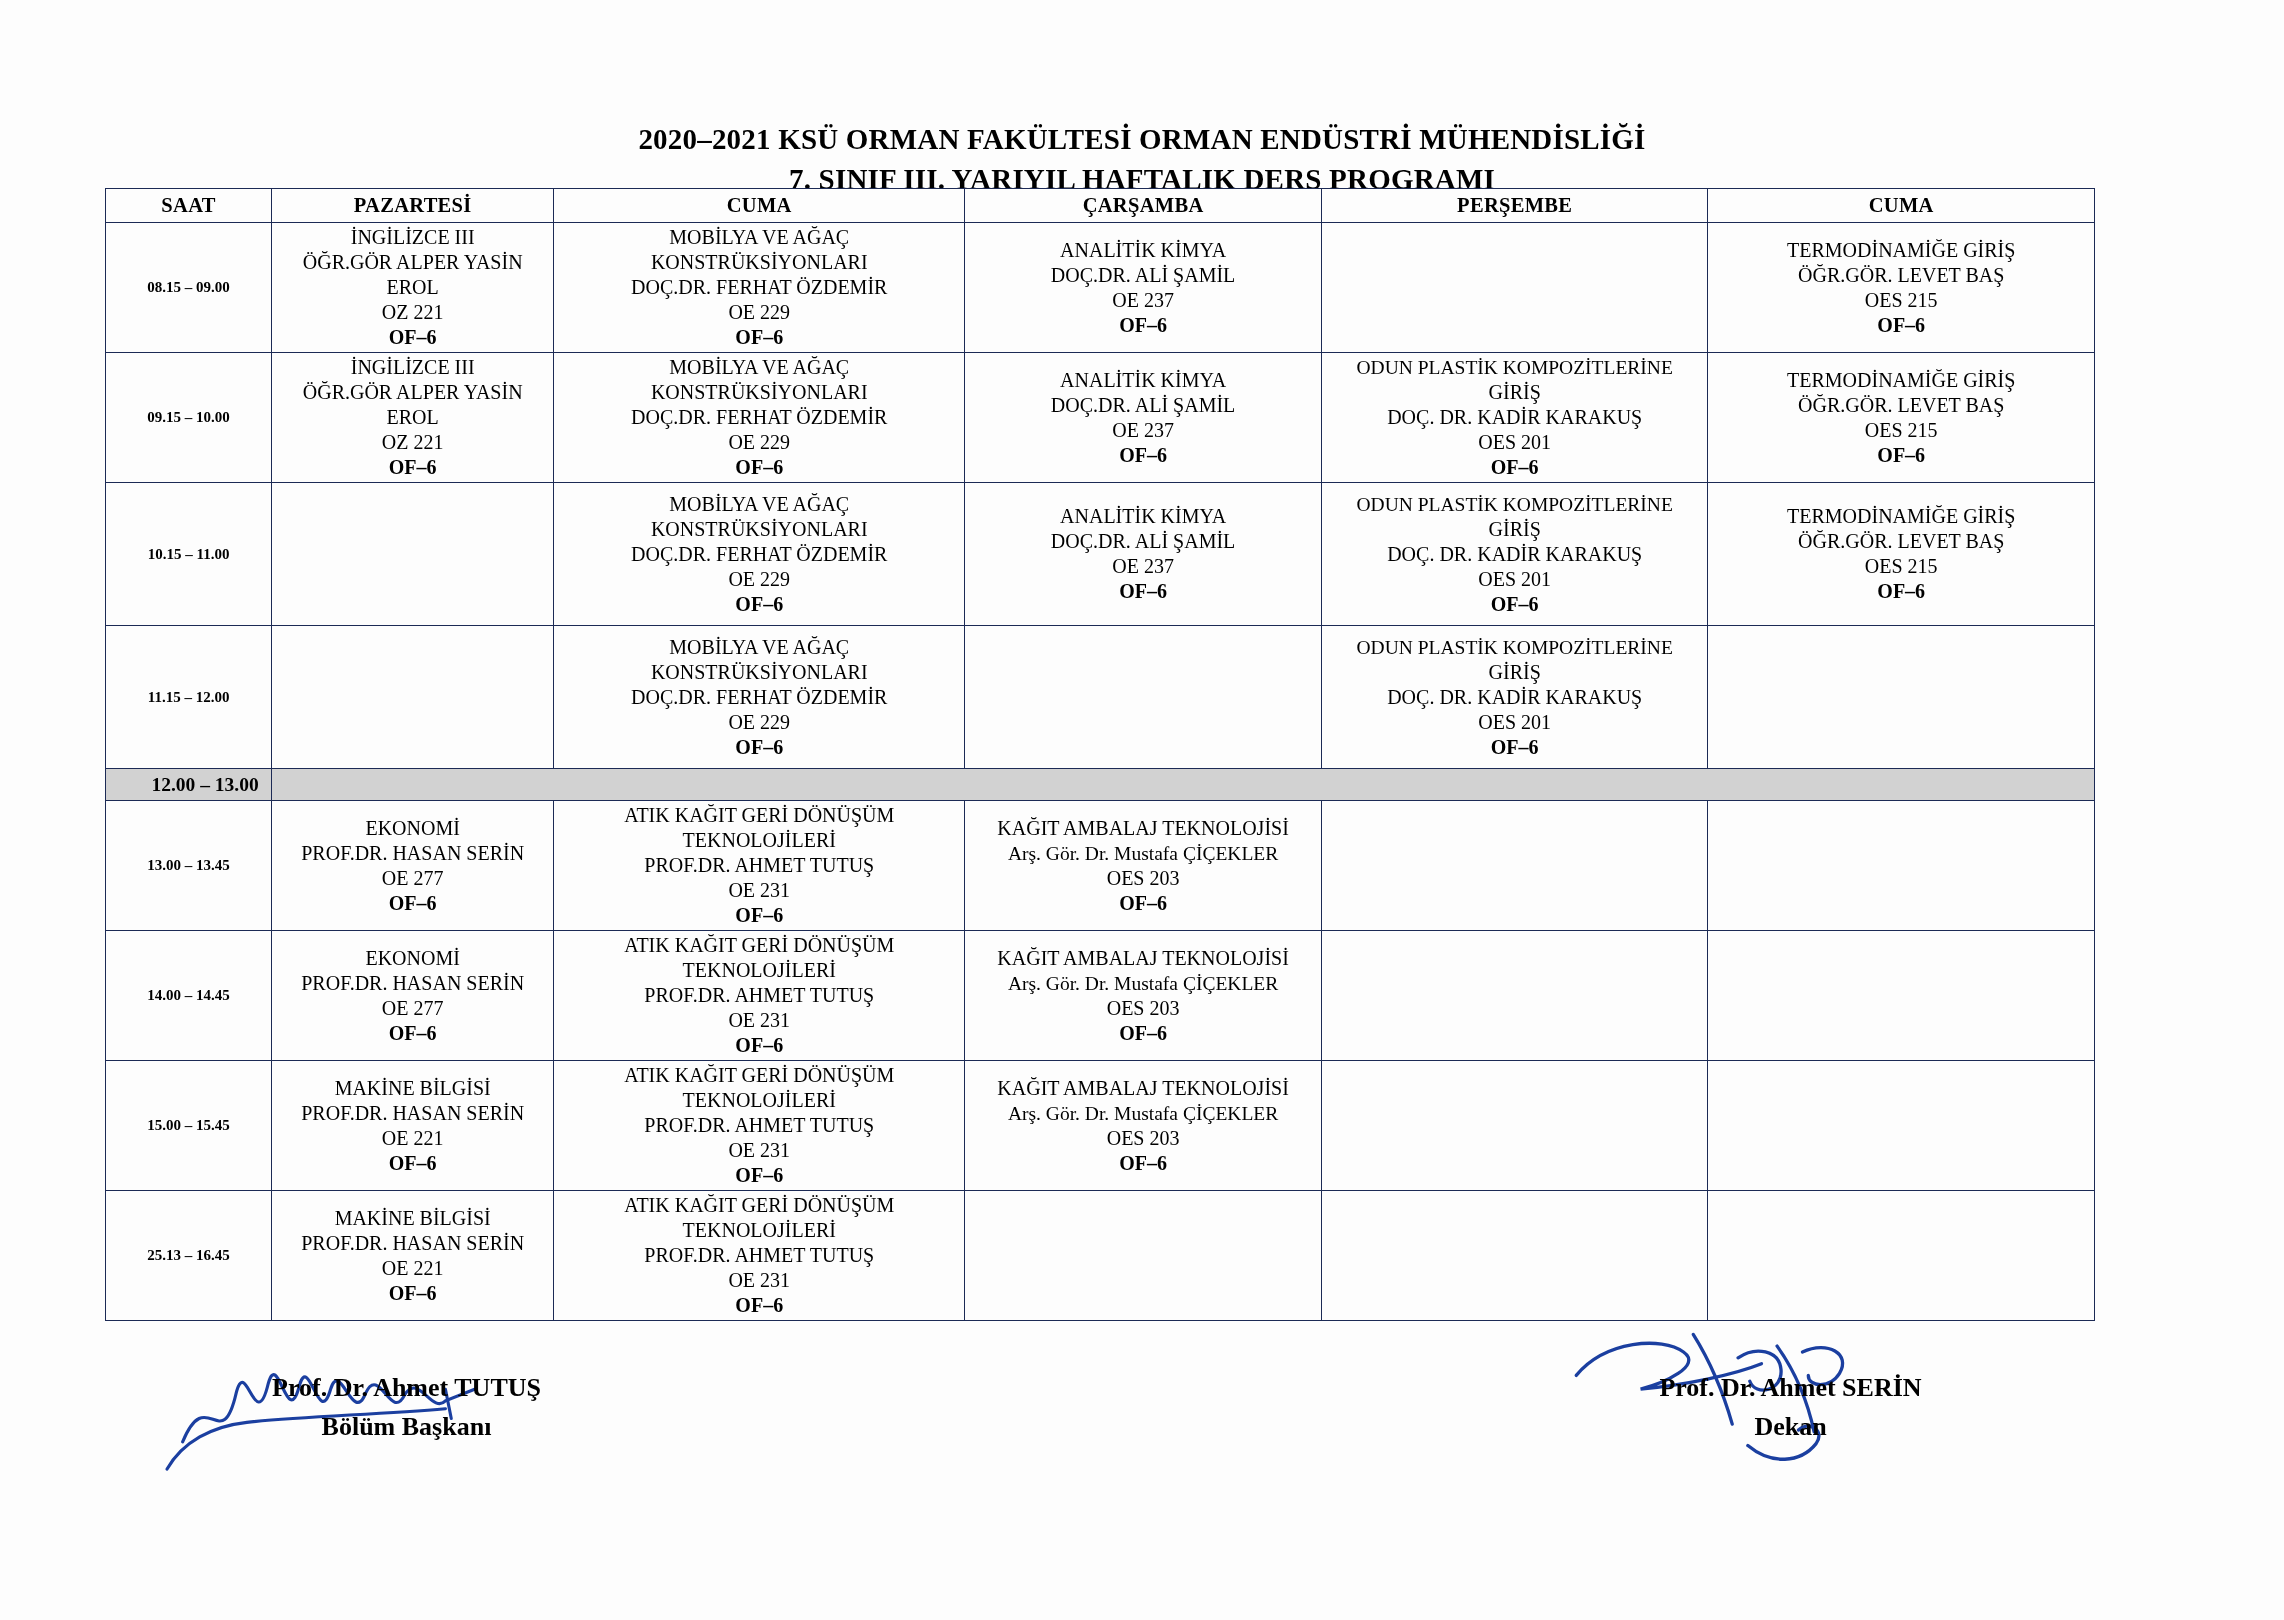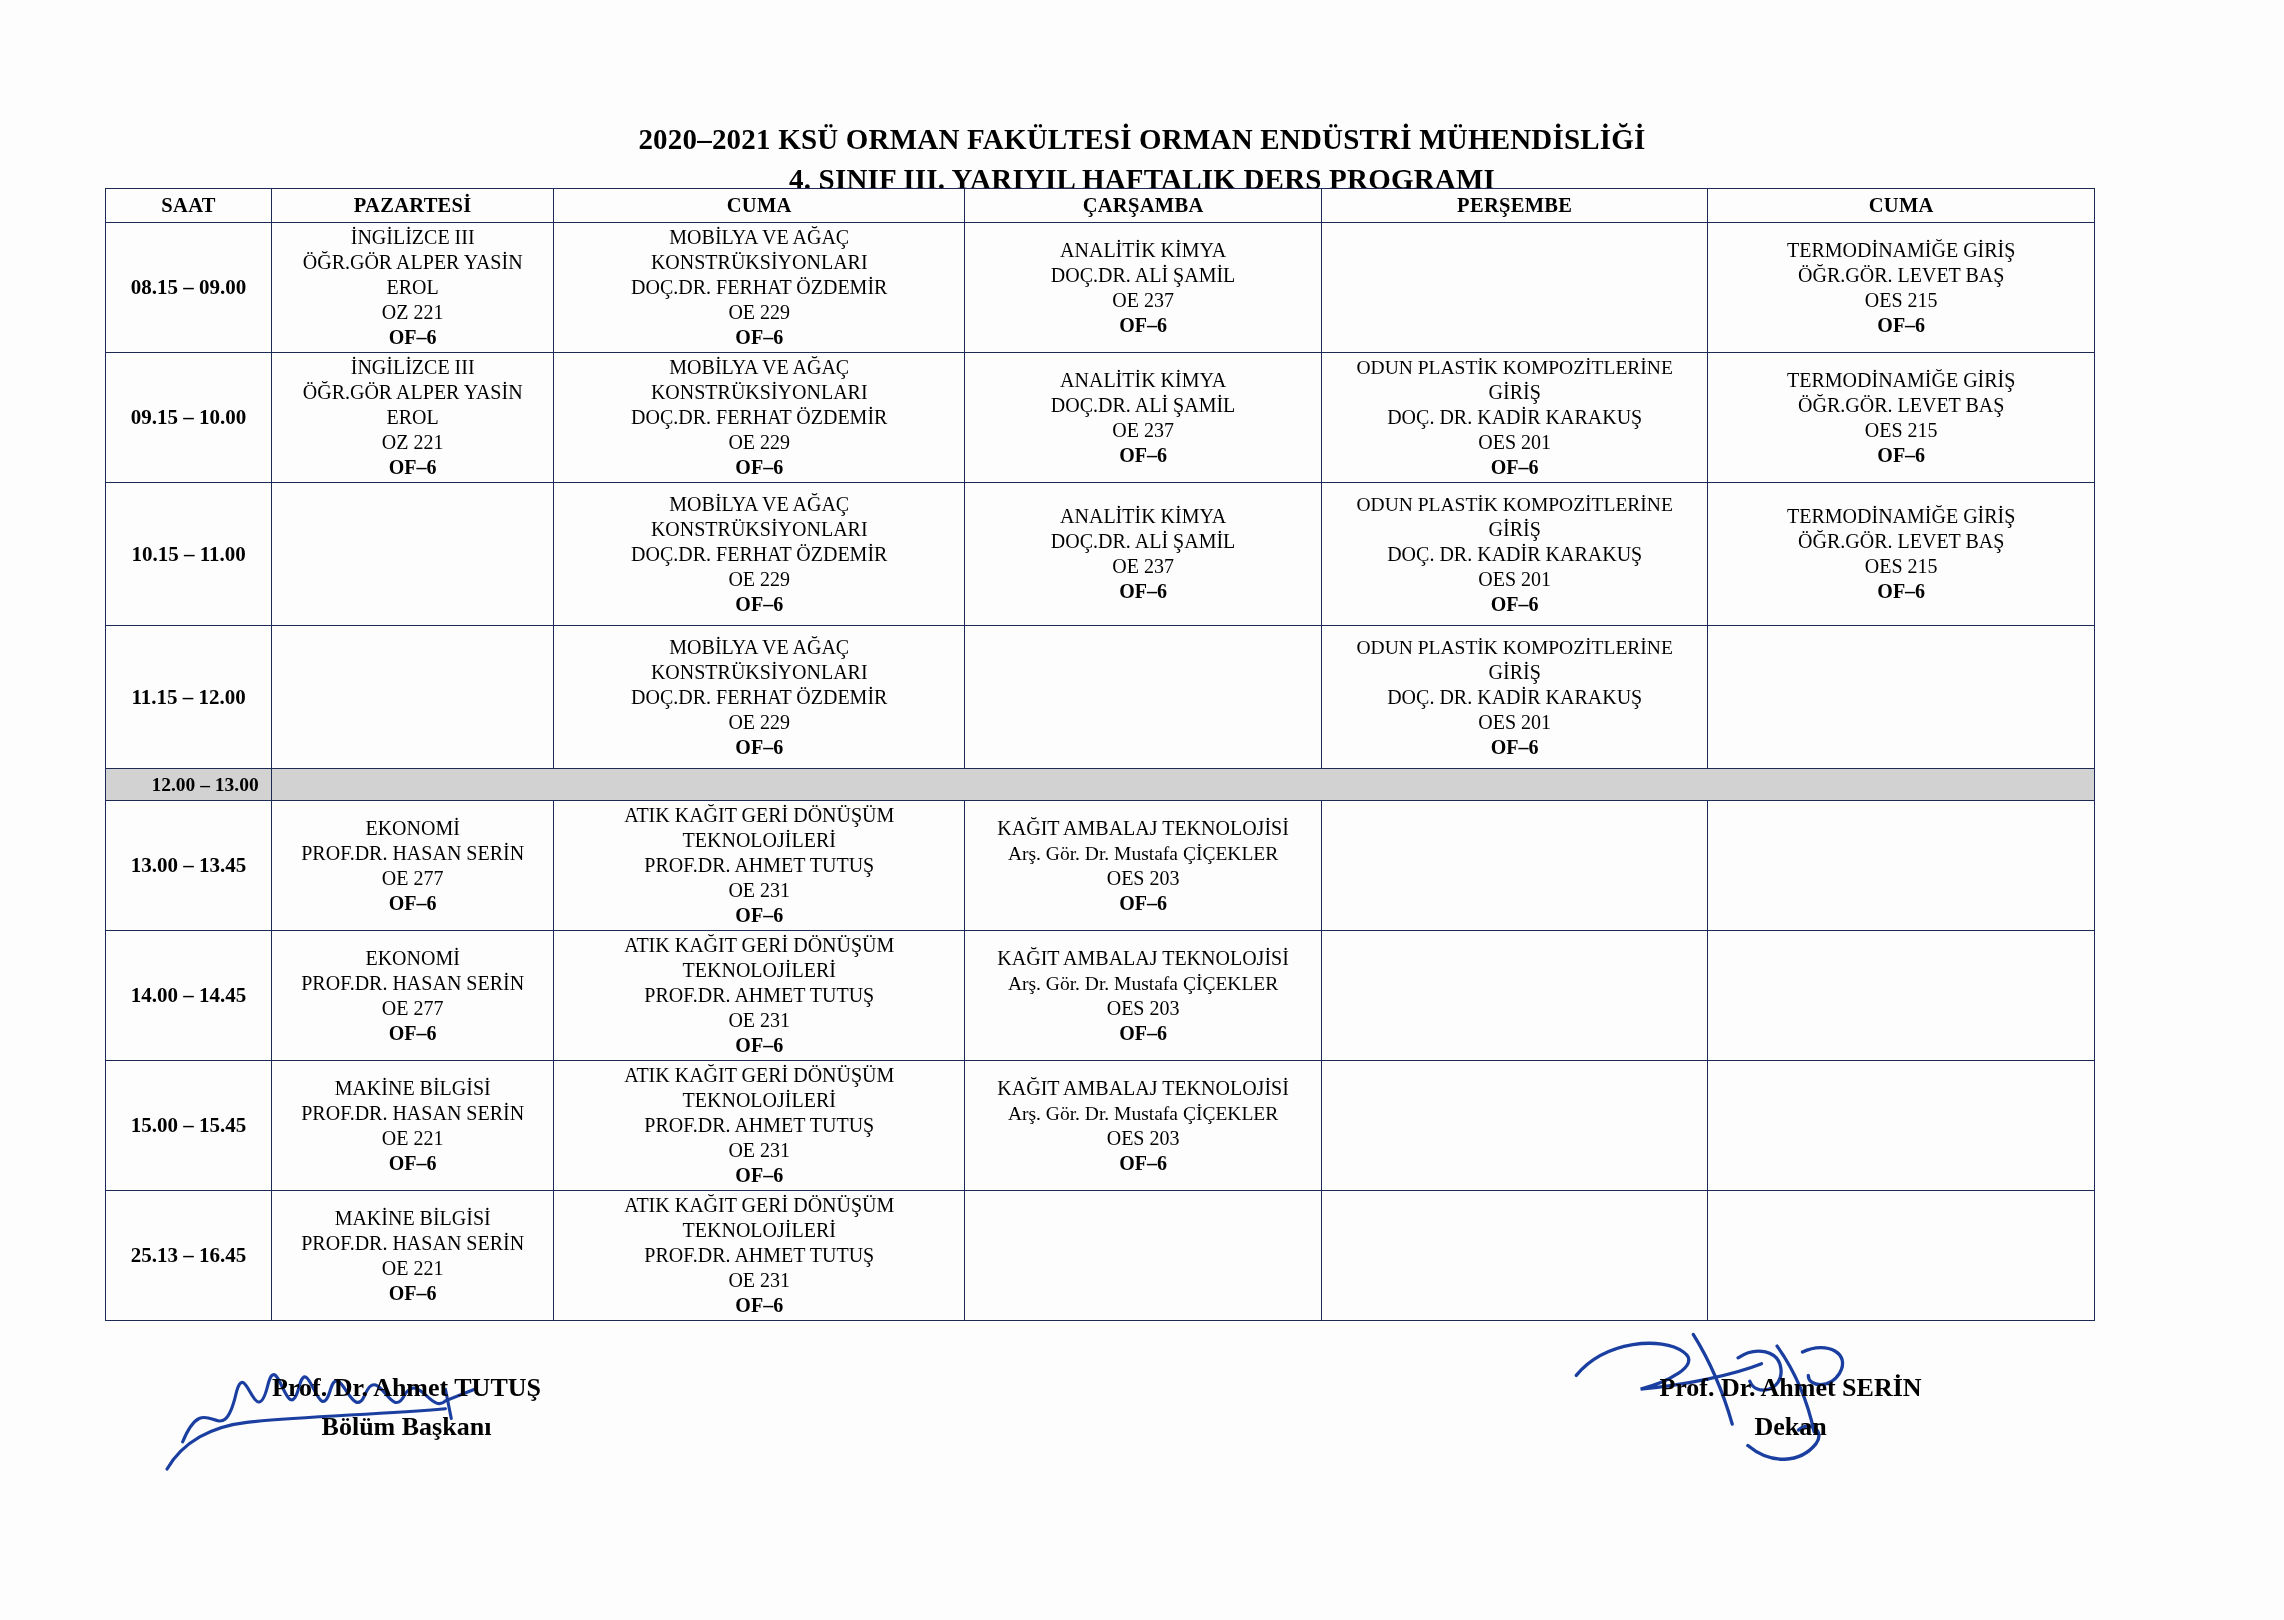--- a/index.html
+++ b/index.html
@@ -51,21 +51,21 @@
     padding: 2px 2.9px;
   }
   thead th {
     font-weight: bold;
     font-size: 20.5px;
     height: 29px;
     letter-spacing: 0.3px;
   }
   td.time {
     font-weight: bold;
-    font-size: 21px;
+    font-size: 15px;
     width: 156px;
   }
   td.cell {
     font-size: 20px;
     line-height: 25px;
     height: 117px;
   }
   td.cell .ln {
     display: block;
     white-space: nowrap;
@@ -113,21 +113,21 @@
   .ink.left { left: 137px; top: -21.5px; }
   .ink.right { left: 1531px; top: -39px; }
 </style>
 </head>
 <body>
 
 <div class="page">
 
   <div class="title-block">
     <div class="title-line">2020–2021 KSÜ ORMAN FAKÜLTESİ ORMAN ENDÜSTRİ MÜHENDİSLİĞİ</div>
-    <div class="title-line">4. SINIF III. YARIYIL HAFTALIK DERS PROGRAMI</div>
+    <div class="title-line">7. SINIF III. YARIYIL HAFTALIK DERS PROGRAMI</div>
   </div>
 
   <table class="schedule">
     <colgroup>
       <col style="width:156px">
       <col style="width:265px">
       <col style="width:386px">
       <col style="width:335px">
       <col style="width:363px">
       <col style="width:363px">

